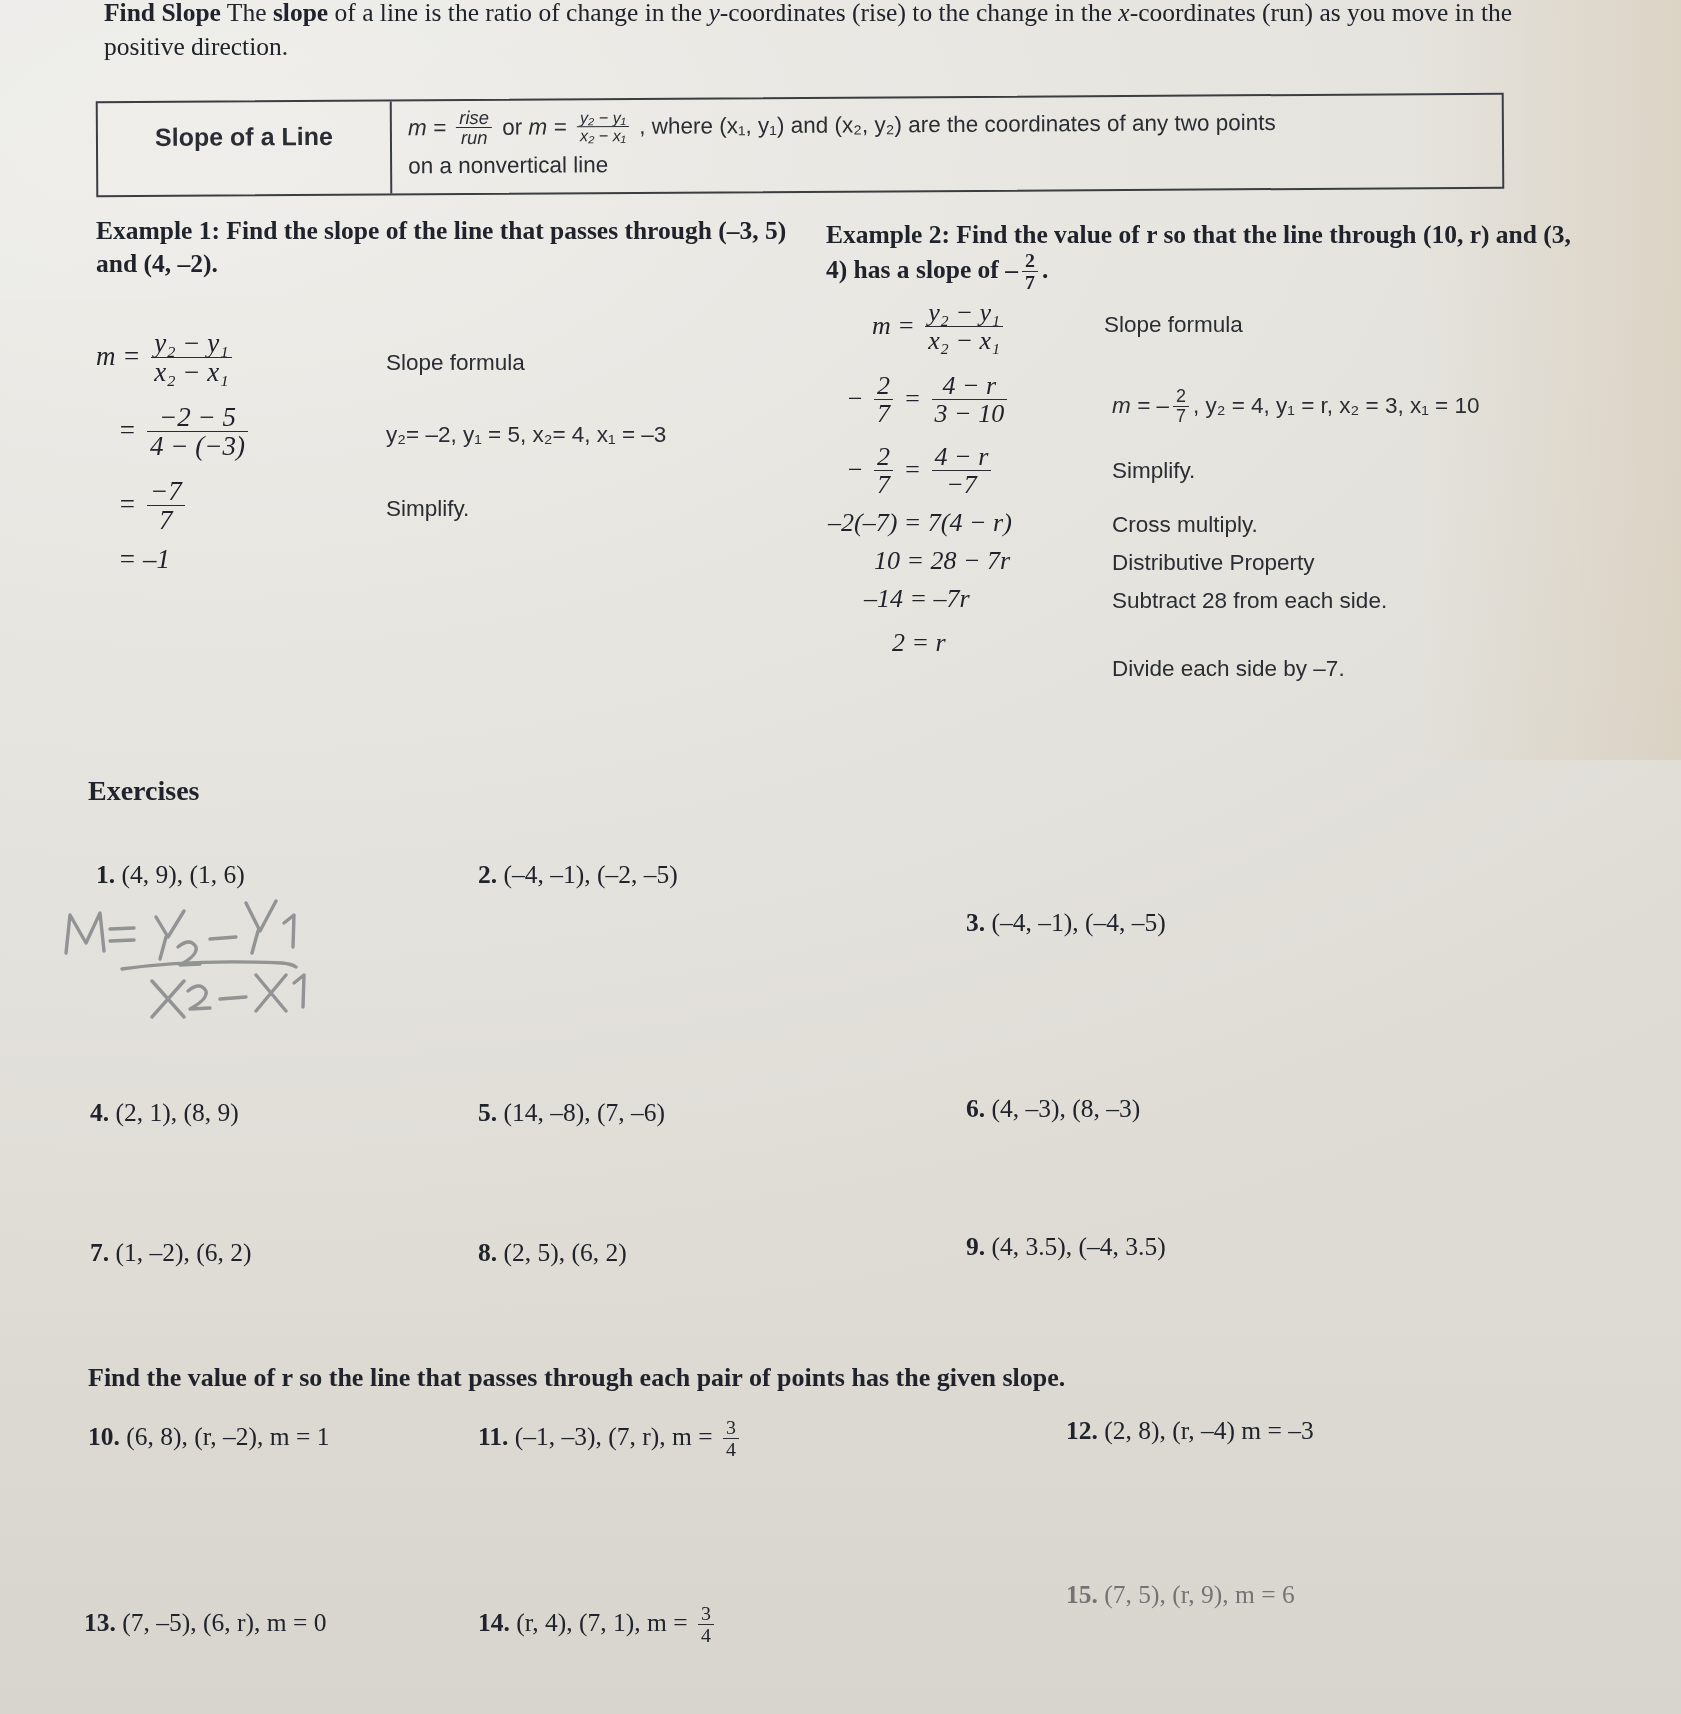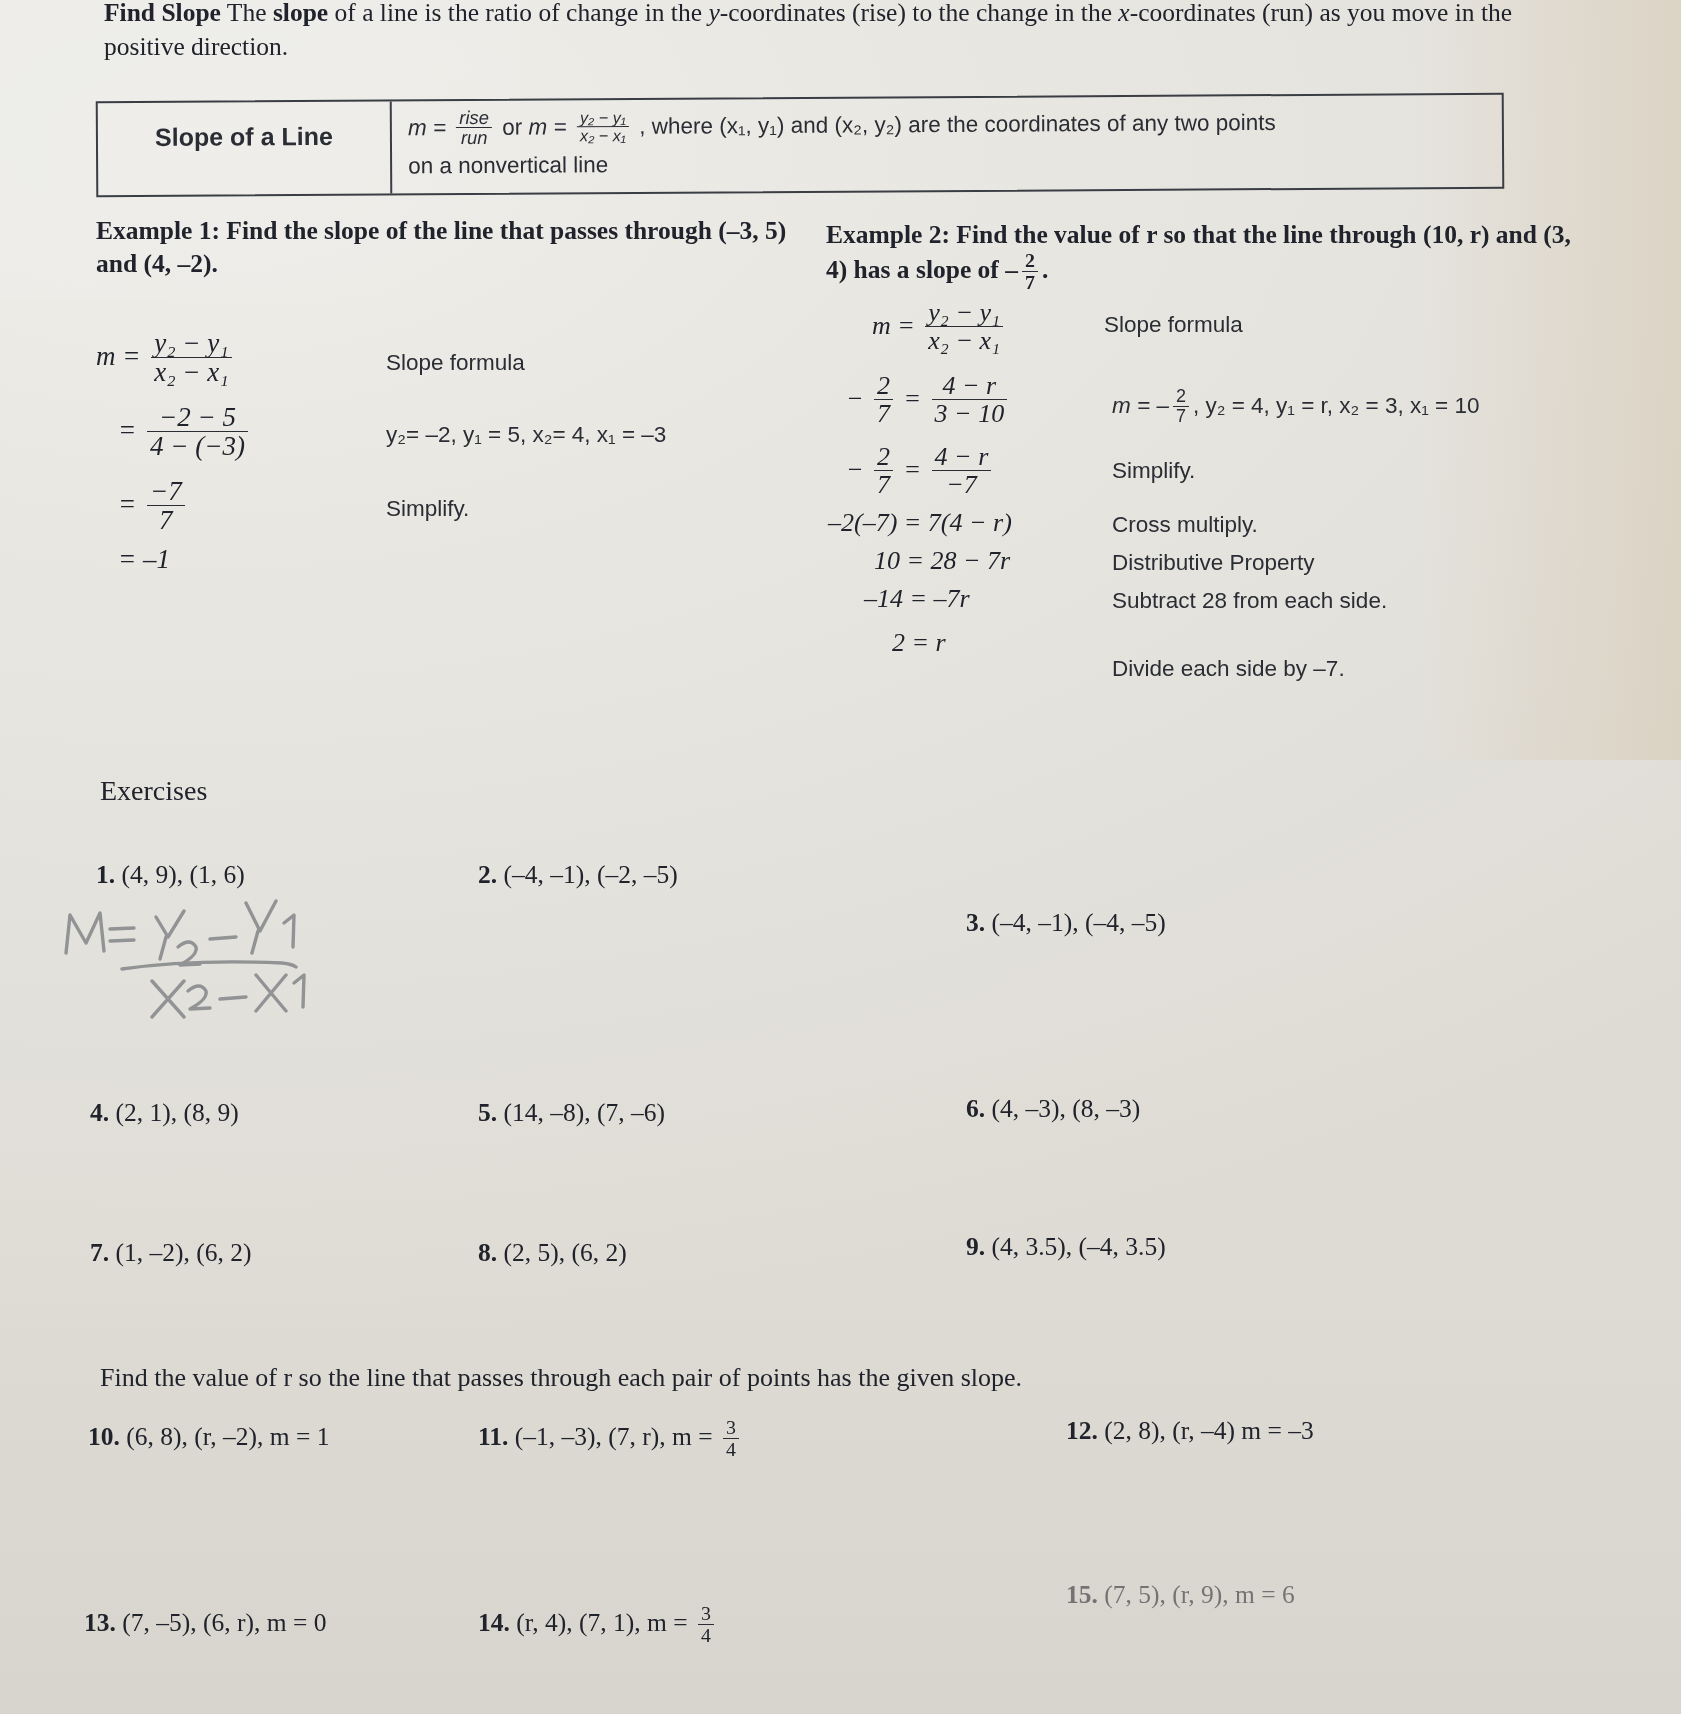--- a/index.html
+++ b/index.html
@@ -77,21 +77,21 @@
 
   #example1{left:96px;top:214px;width:700px;}
   #example2{left:826px;top:218px;width:760px;}
 
   .e1-math{position:absolute;font-style:italic;font-size:27px;}
   .e1-reason{position:absolute;font-family:"Liberation Sans", sans-serif;font-size:22.5px;color:#2a2d34;}
   .e2-math{position:absolute;font-style:italic;font-size:26px;}
   .e2-reason{position:absolute;font-family:"Liberation Sans", sans-serif;font-size:22.5px;color:#2a2d34;}
 
   
-  .ex-head{position:absolute;left:100px;font-weight:normal;}
+  .ex-head{position:absolute;left:88px;font-weight:bold;}
   #exercises-heading{top:775px;font-size:28px;}
   #exercises-dir1{top:812px;font-size:26px;}
   #exercises-dir2{top:1363px;font-size:26px;}
 
   .prob{position:absolute;font-size:25.5px;white-space:nowrap;}
   .prob b{font-weight:bold;}
 
   
   .hand{
     position:absolute;left:60px;top:895px;width:380px;height:130px;

